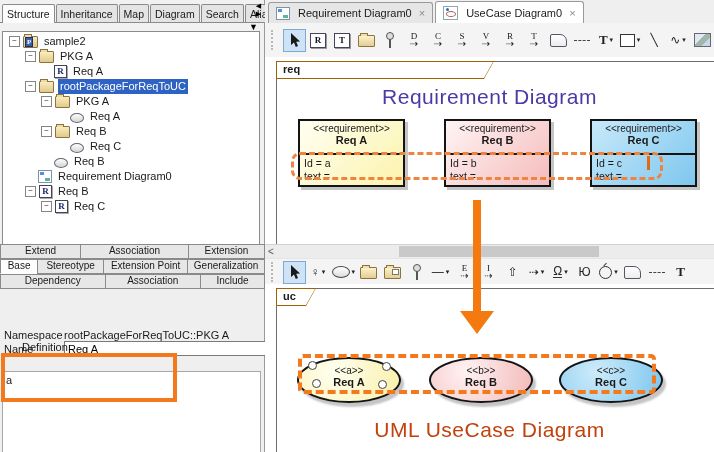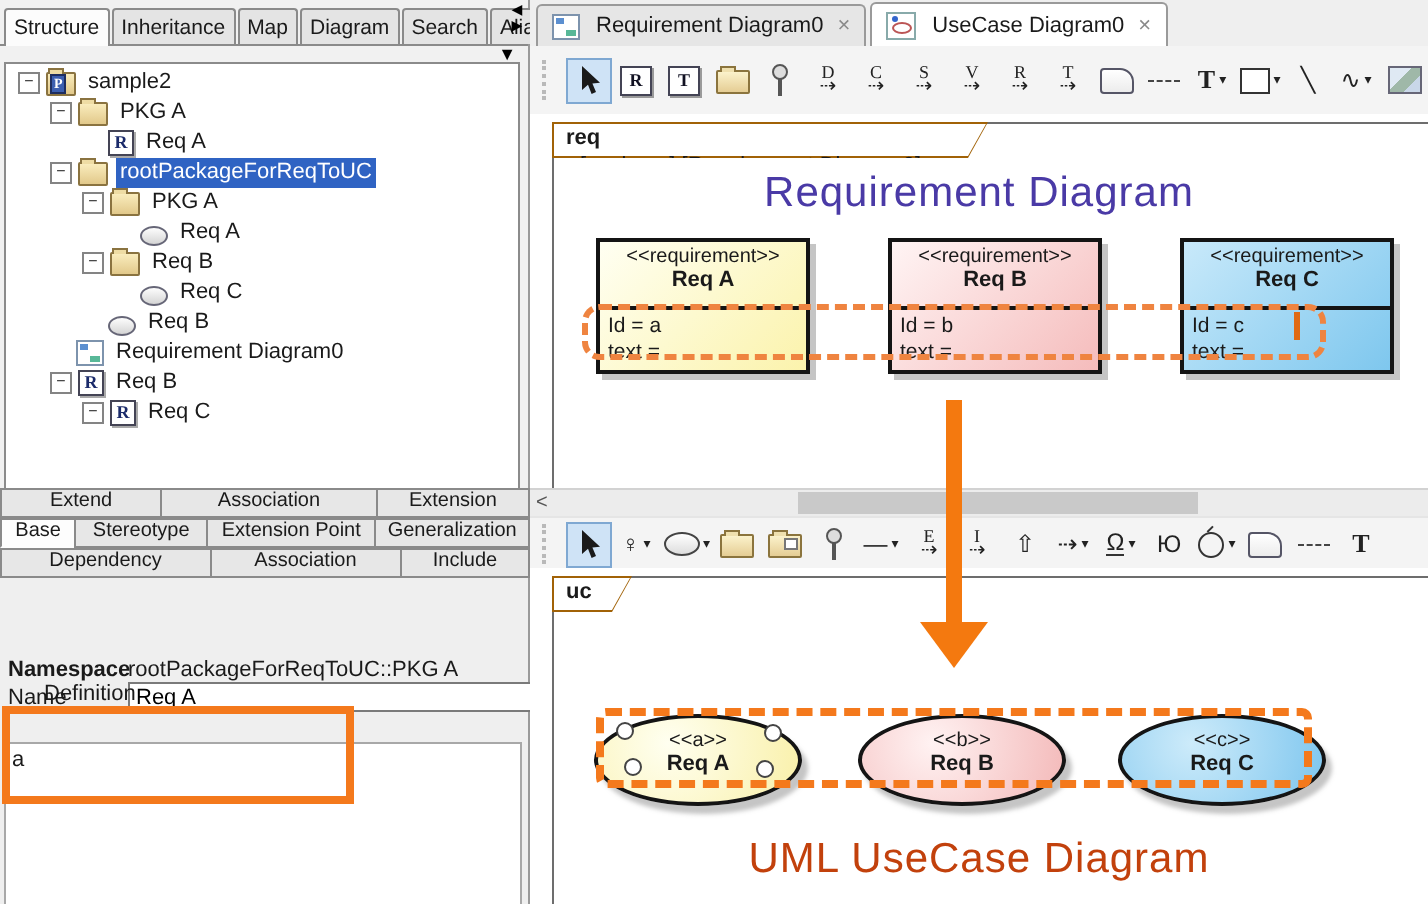--- a/index.html
+++ b/index.html
@@ -196,21 +196,21 @@
           <span class="ptab" style="flex: 1.15 1 0px;">Extension Point</span>
           <span class="ptab" style="flex: 1.05 1 0px;">Generalization</span>
         </div>
         <div class="ptr">
           <span class="ptab" style="flex: 1.15 1 0px;">Dependency</span>
           <span class="ptab" style="flex: 1.05 1 0px;">Association</span>
           <span class="ptab" style="flex: 0.7 1 0px;">Include</span>
         </div>
       </div>
     <div id="prop-body">
-      <div class="prow" style="top:44px;font-weight:bold;">Namespace</div>
+      <div class="prow" style="top:44px;">Namespace</div>
       <div class="prow" style="left:64px;top:44px;">rootPackageForReqToUC::PKG A</div>
       <div class="prow" style="top:58px;">Name</div>
       <input id="name-input" value="Req A" style="">
       <div class="prow" style="top:56px;margin-left:18px;">Definition</div>
       <div id="def-area">a</div>
       <div id="ann-box"></div>
     </div>
   </div>
 </div>
 

